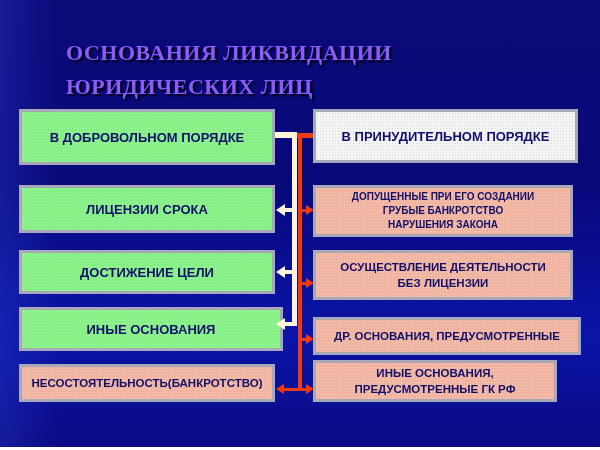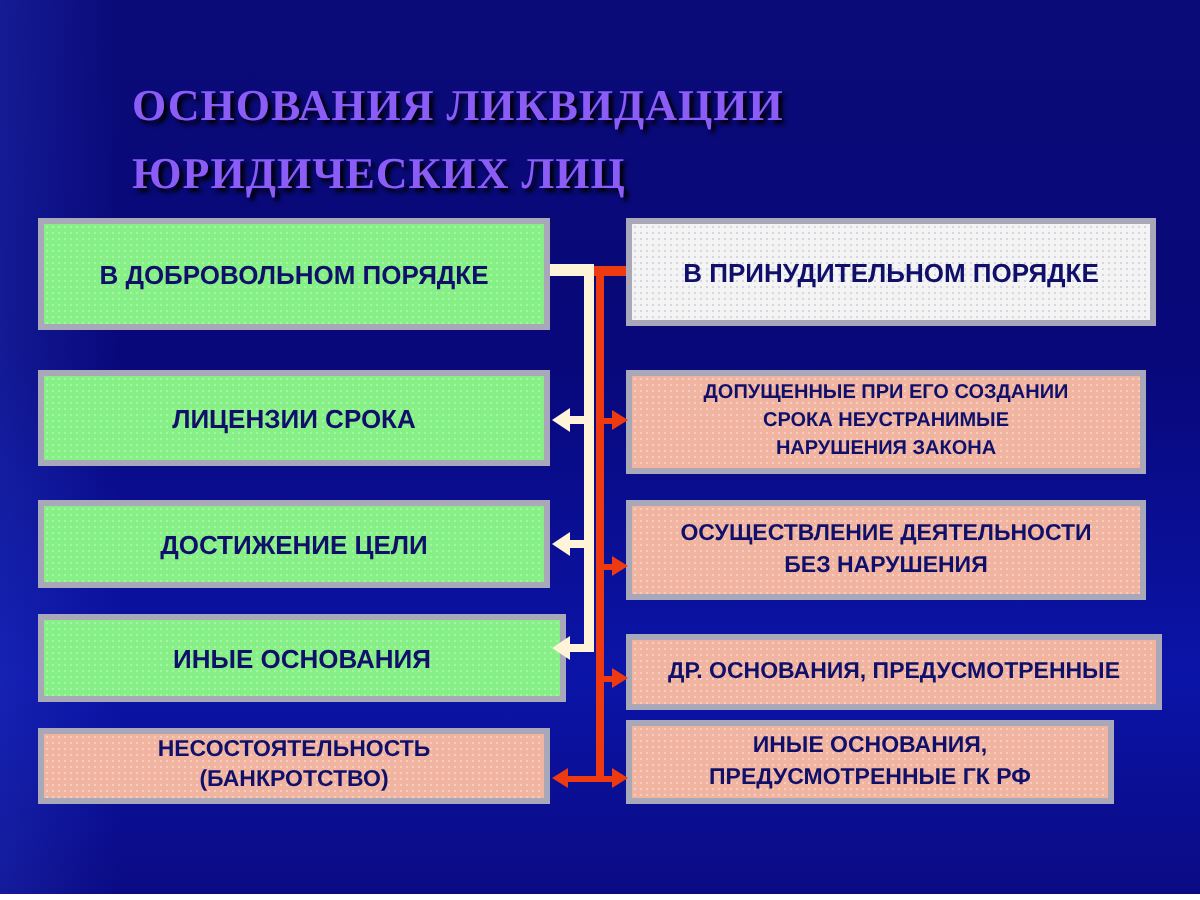--- a/index.html
+++ b/index.html
@@ -58,36 +58,36 @@
 </div>
 <div class="box green" style="left:19px; top:185px; width:256px; height:48px; font-size:13px;">
   <span>ЛИЦЕНЗИИ СРОКА</span>
 </div>
 <div class="box green" style="left:19px; top:250px; width:256px; height:44px; font-size:13px;">
   <span>ДОСТИЖЕНИЕ ЦЕЛИ</span>
 </div>
 <div class="box green" style="left:19px; top:307px; width:264px; height:44px; font-size:13px;">
   <span>ИНЫЕ ОСНОВАНИЯ</span>
 </div>
-<div class="box pink" style="left:19px; top:364px; width:256px; height:38px; font-size:11.5px; line-height:15px; flex-direction:column;">
+<div class="box pink" style="left:19px; top:364px; width:256px; height:38px; font-size:11.5px; line-height:15px; ">
   <span>НЕСОСТОЯТЕЛЬНОСТЬ</span>
   <span>(БАНКРОТСТВО)</span>
 </div>
 
 <div class="box white" style="left:313px; top:109px; width:265px; height:54px; font-size:13px;">
   <span>В ПРИНУДИТЕЛЬНОМ ПОРЯДКЕ</span>
 </div>
 <div class="box pink" style="left:313px; top:185px; width:260px; height:52px; font-size:10px; line-height:14px; flex-direction:column;">
   <span>ДОПУЩЕННЫЕ ПРИ ЕГО СОЗДАНИИ</span>
-  <span>СРОКА НЕУСТРАНИМЫЕ</span>
+  <span>ГРУБЫЕ БАНКРОТСТВО</span>
   <span>НАРУШЕНИЯ ЗАКОНА</span>
 </div>
 <div class="box pink" style="left:313px; top:250px; width:260px; height:50px; font-size:11.5px; line-height:16px; flex-direction:column;">
   <span>ОСУЩЕСТВЛЕНИЕ ДЕЯТЕЛЬНОСТИ</span>
-  <span>БЕЗ НАРУШЕНИЯ</span>
+  <span>БЕЗ ЛИЦЕНЗИИ</span>
 </div>
 <div class="box pink" style="left:313px; top:317px; width:268px; height:38px; font-size:11.5px; line-height:15px; flex-direction:column;">
   <span>ДР. ОСНОВАНИЯ, ПРЕДУСМОТРЕННЫЕ</span>
 </div>
 <div class="box pink" style="left:313px; top:360px; width:244px; height:42px; font-size:11.5px; line-height:16px; flex-direction:column;">
   <span>ИНЫЕ ОСНОВАНИЯ,</span>
   <span>ПРЕДУСМОТРЕННЫЕ ГК РФ</span>
 </div>
 
 <div class="line" style="left:275px; top:132px; width:20px; height:6px; background:#fff4d8;"></div>

